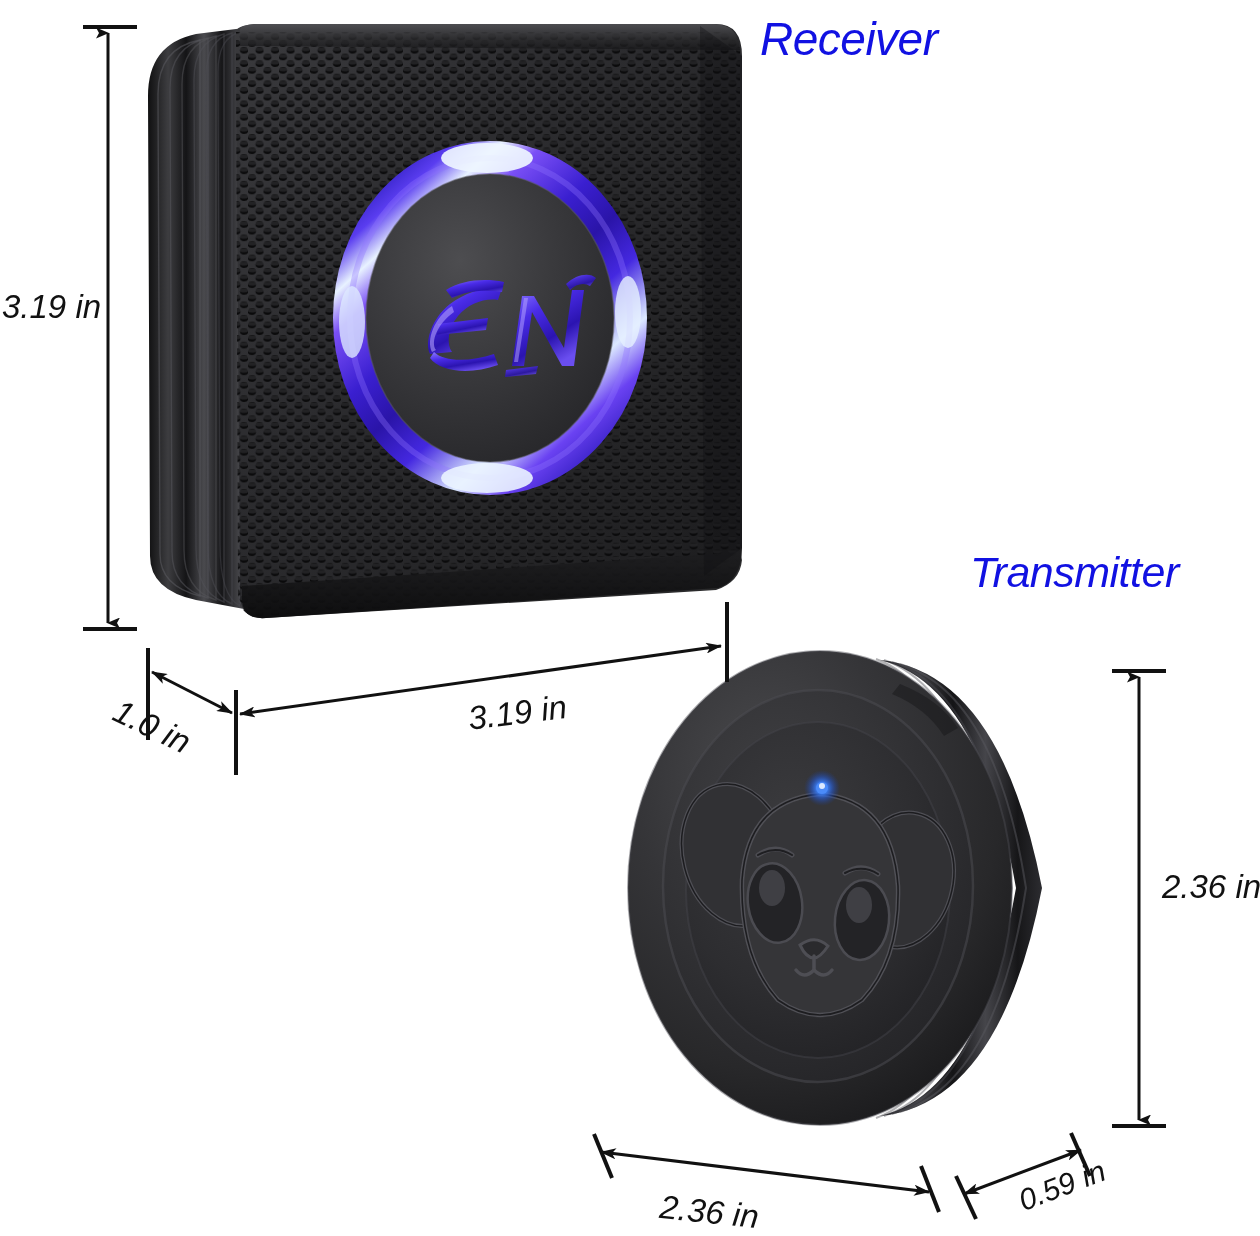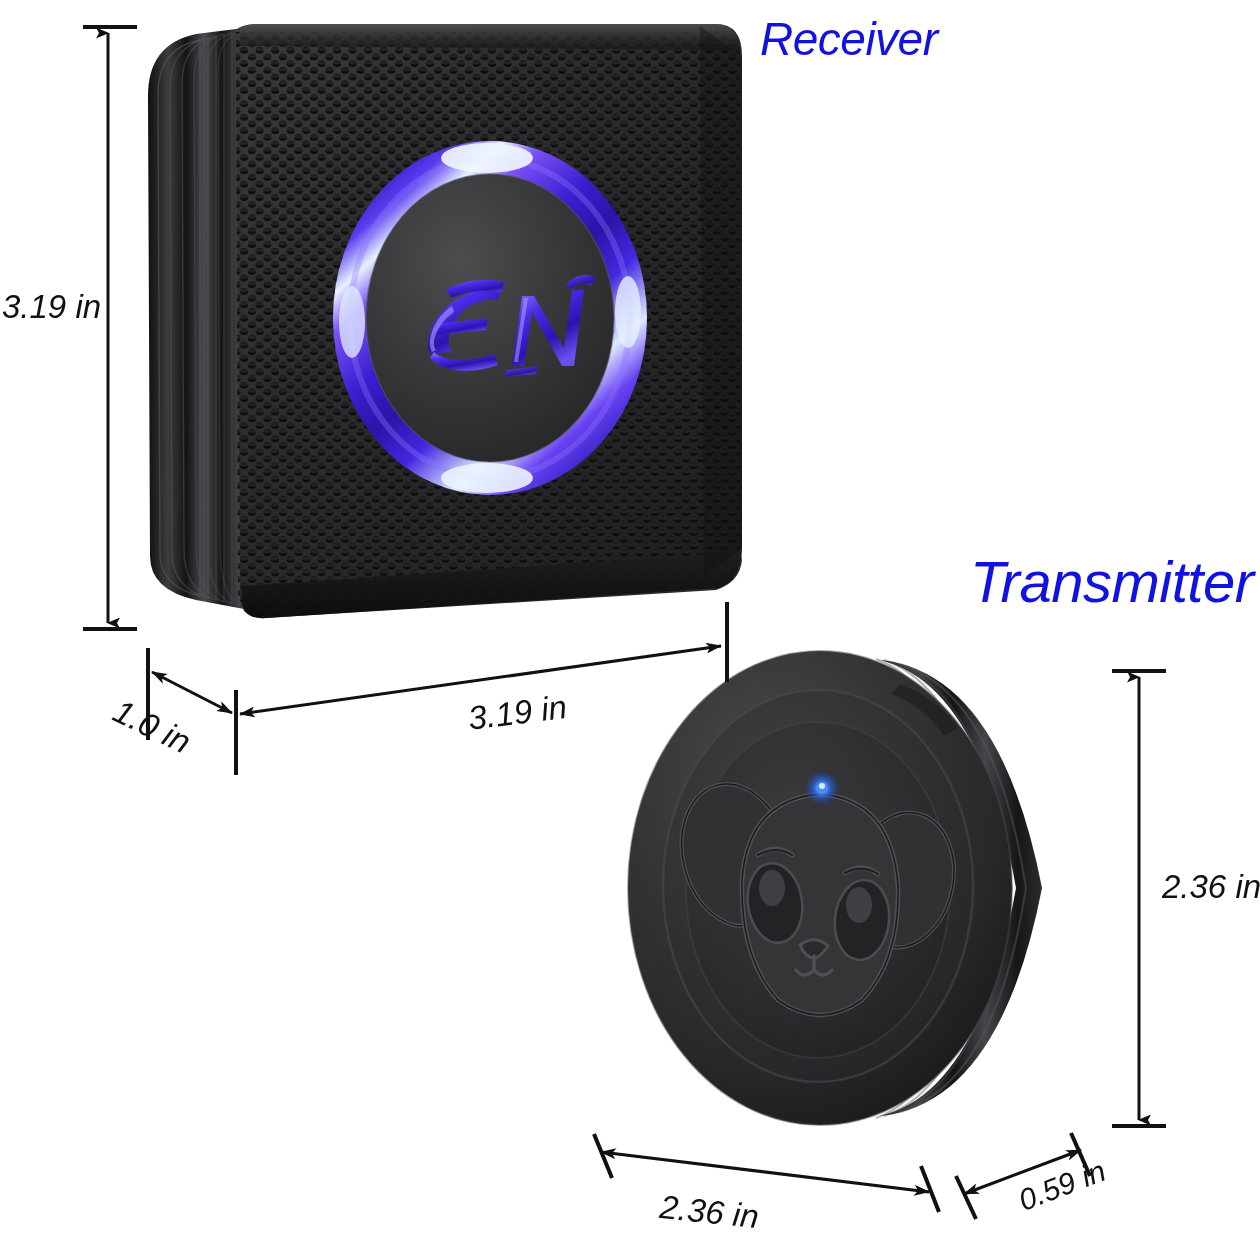--- a/index.html
+++ b/index.html
@@ -326,21 +326,21 @@
 
     <g>
       <line x1="956" y1="1176" x2="976" y2="1219" stroke="#111111" stroke-width="4"></line>
       <line x1="1071" y1="1133" x2="1090" y2="1176" stroke="#111111" stroke-width="4"></line>
       <line x1="964" y1="1194" x2="1081" y2="1150" stroke="#111111" stroke-width="3" marker-start="url(#arrStart)" marker-end="url(#arrEnd)"></line>
     </g>
   </svg>
 
   <div class="label-blue" style="left:760px; top:12px; font-size:46px;">Receiver</div>
 
-  <div class="label-blue" style="left:970px; top:548px; font-size:58px;">Transmitter</div>
+  <div class="label-blue" style="left:970px; top:548px; font-size:43px;">Transmitter</div>
 
   <div class="dim-text" style="left:2px; top:288px; font-size:33px;">3.19 in</div>
 
   <div class="dim-text" style="left:124px; top:692px; font-size:33px;
               transform:rotate(26deg); transform-origin:0 0;">1.0 in</div>
 
   <div class="dim-text" style="left:466px; top:700px; font-size:33px;
               transform:rotate(-7deg); transform-origin:0 0;">3.19 in</div>
 
   <div class="dim-text" style="left:1162px; top:868px; font-size:33px;">2.36 in</div>

